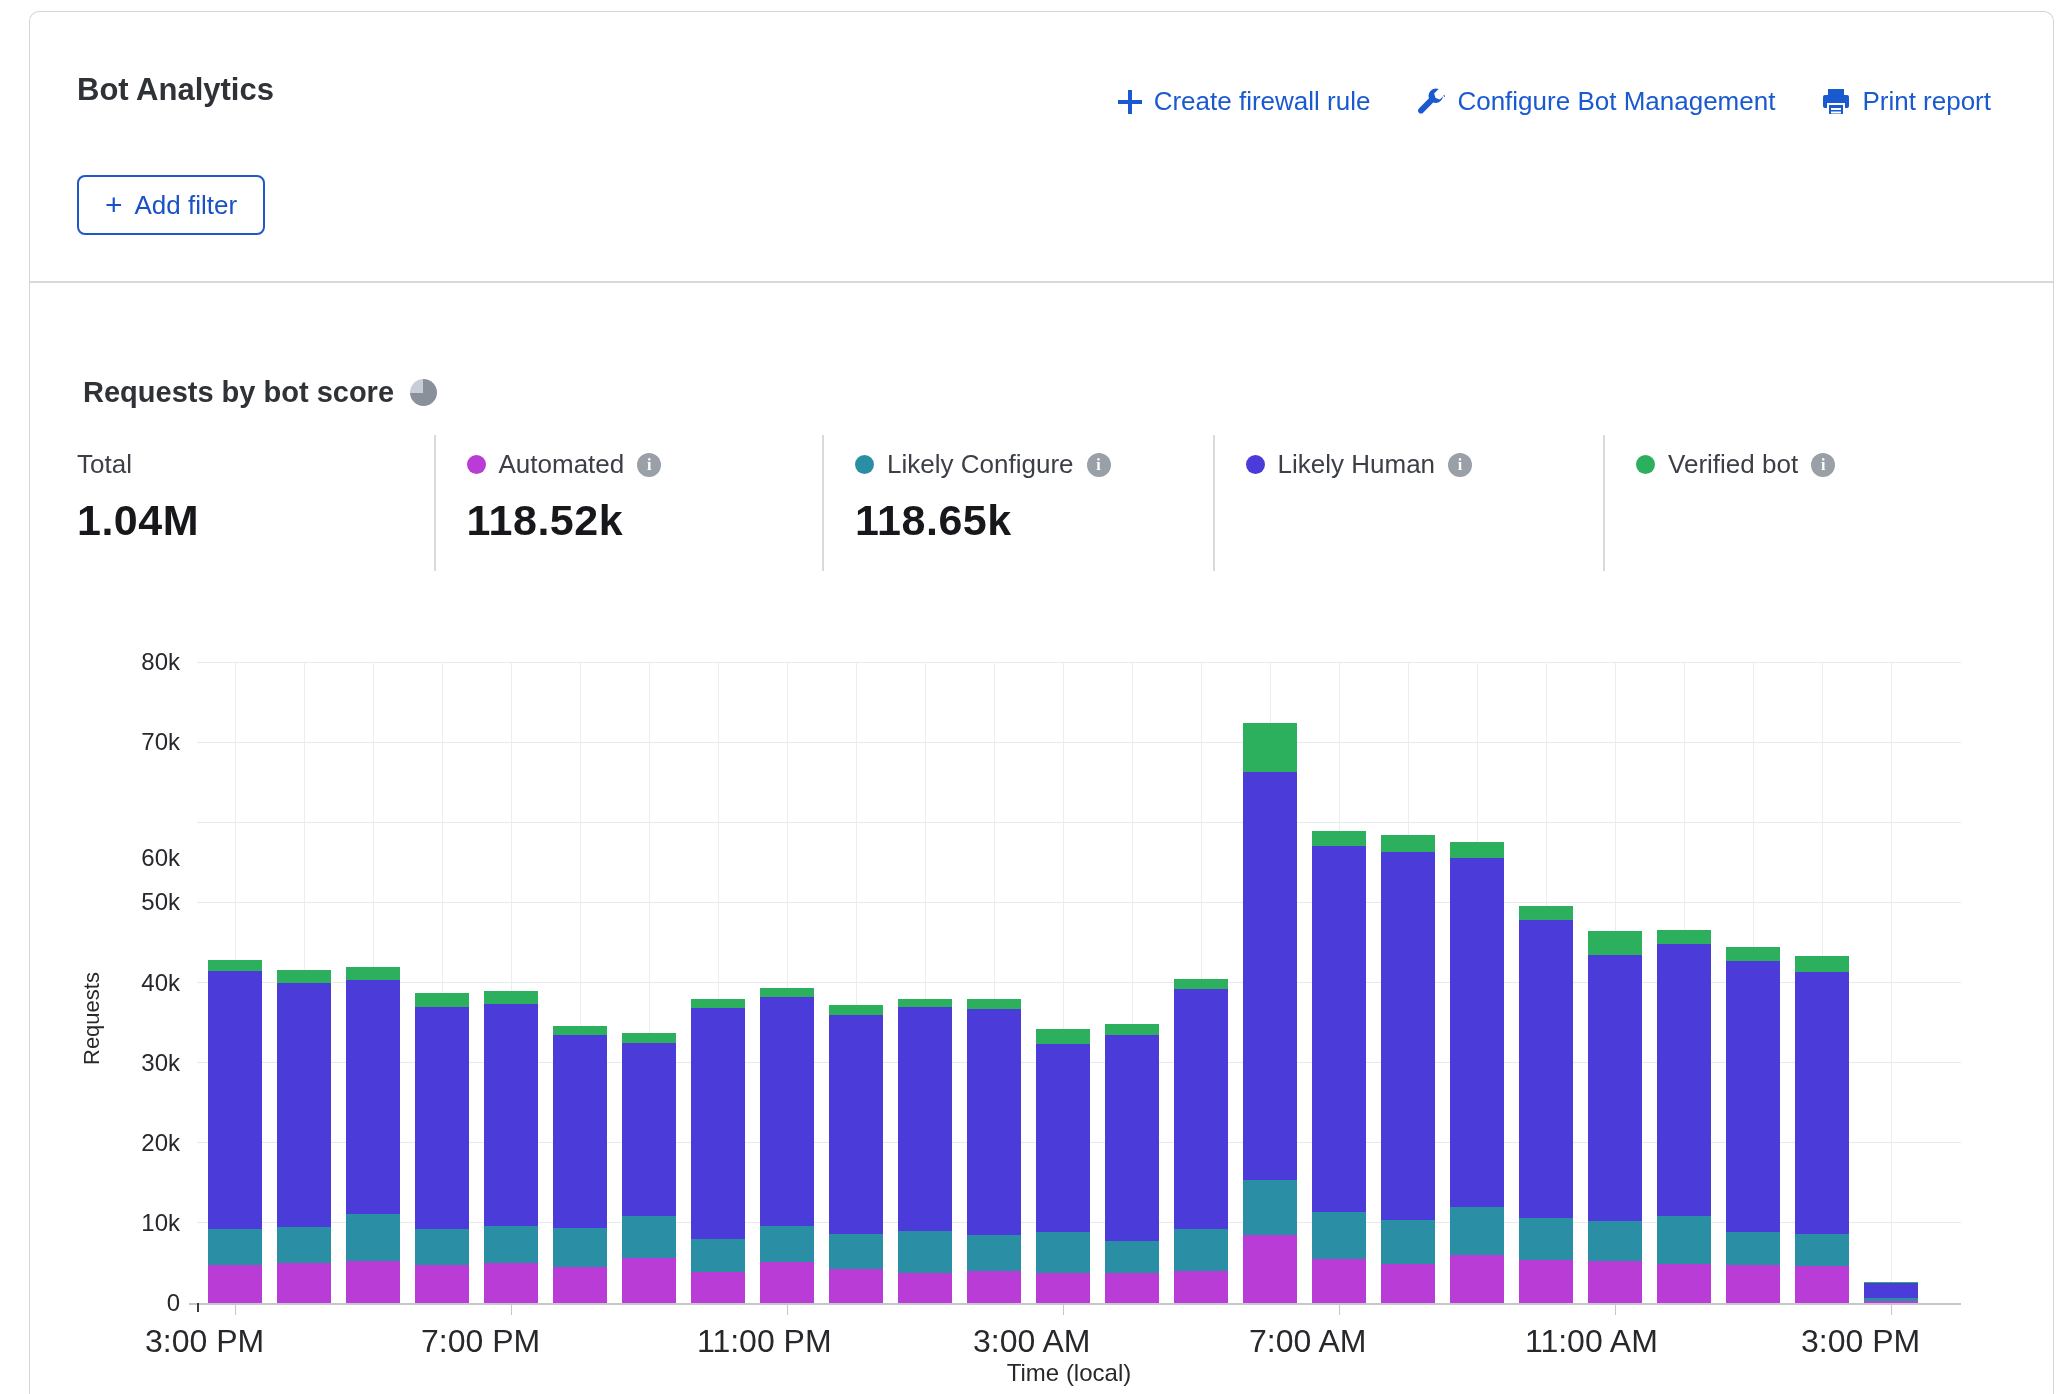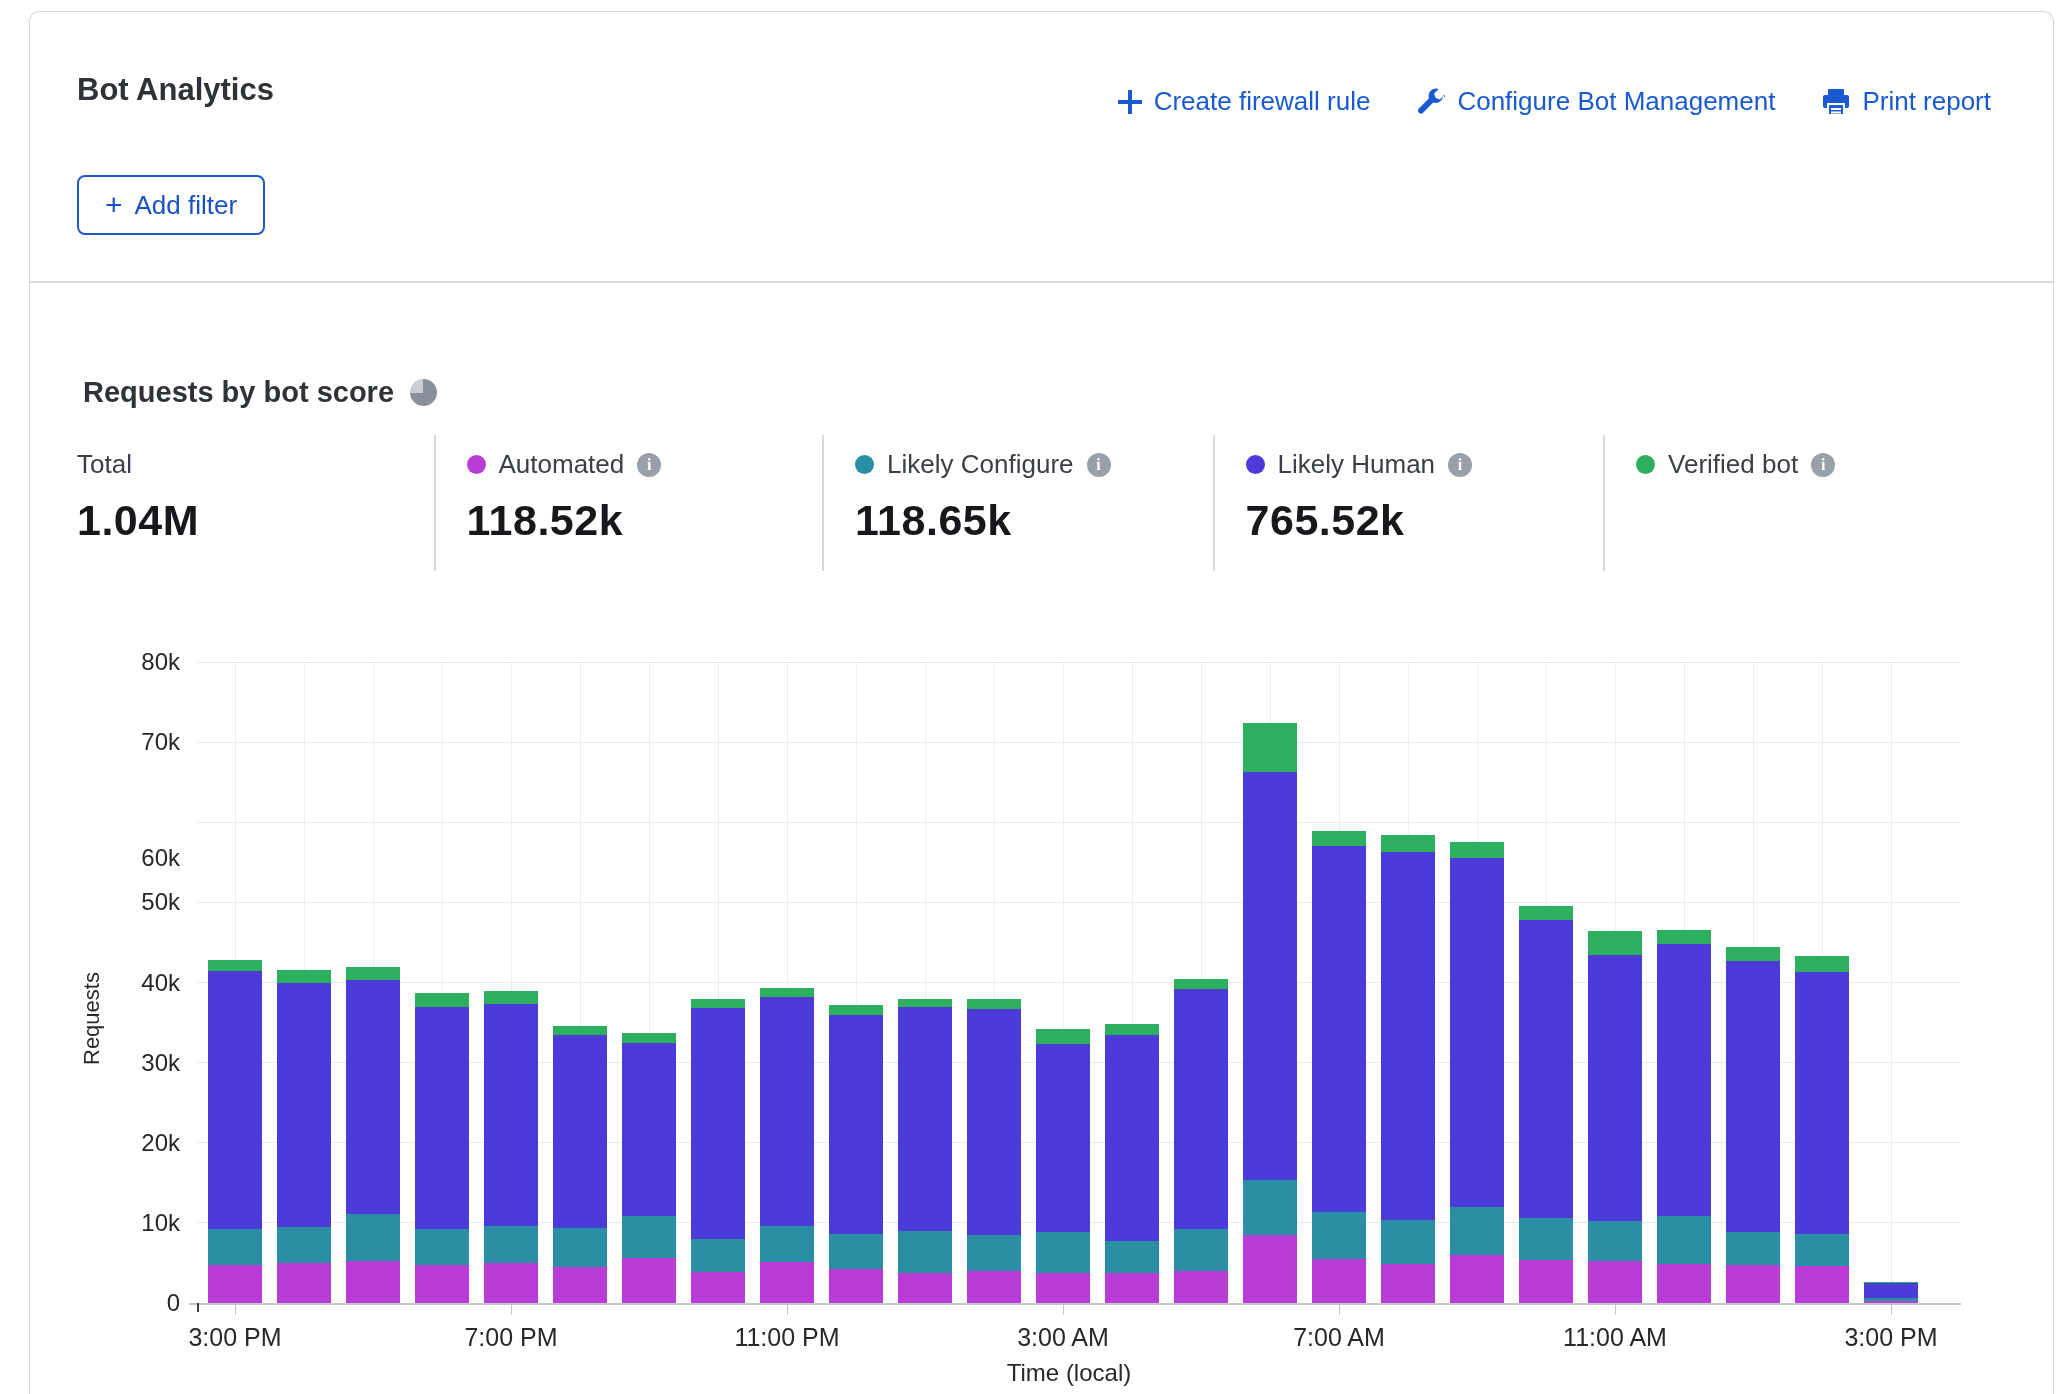--- a/index.html
+++ b/index.html
@@ -52,21 +52,21 @@
   .hgrid { position:absolute; left:0; width:100%; height:1px; background:#e9eaec; }
   .vgrid { position:absolute; top:0; width:1px; height:641px; background:#ededef; }
   .baseline { position:absolute; left:-8px; right:0; bottom:-2px; height:2px; background:#c6c6ca; }
   .ylab { position:absolute; width:150px; text-align:right; font-size:24px; color:#26282c; }
   .y-axis-title { position:absolute; font-size:22px; color:#26282c; transform:rotate(-90deg);
     transform-origin:center; white-space:nowrap; }
   .bar { position:absolute; bottom:0; width:54px; display:flex; flex-direction:column-reverse; pointer-events:auto; }
   .seg { width:100%; }
   .xtick { position:absolute; width:1px; height:10px; background:#c6c6ca; }
   .origin-tick { position:absolute; width:2px; height:9px; background:#3a3c40; }
-  .xlab { position:absolute; width:180px; text-align:center; font-size:25px; color:#26282c; }
+  .xlab { position:absolute; width:180px; text-align:left; font-size:32px; color:#26282c; }
   .x-axis-title { position:absolute; font-size:24px; color:#26282c; text-align:center; width:300px; }
 </style>
 </head>
 <body>
 
 <div class="card">
 
   <div class="card-header">
     <div class="page-title">Bot Analytics</div>
 
@@ -130,21 +130,20 @@
           <span class="info-icon">i</span>
         </div>
         <div class="stat-value">118.65k</div>
       </div>
       <div class="stat-col" style="width: 400px;">
         <div class="stat-head">
           <span class="stat-dot" style="background: rgb(75, 59, 216);"></span>
           <span class="stat-label">Likely Human</span>
           <span class="info-icon">i</span>
         </div>
-        <div class="stat-value">765.52k</div>
       </div>
       <div class="stat-col" style="width: 420px;">
         <div class="stat-head">
           <span class="stat-dot" style="background: rgb(44, 176, 93);"></span>
           <span class="stat-label">Verified bot</span>
           <span class="info-icon">i</span>
         </div>
       </div>
     </div>
 

